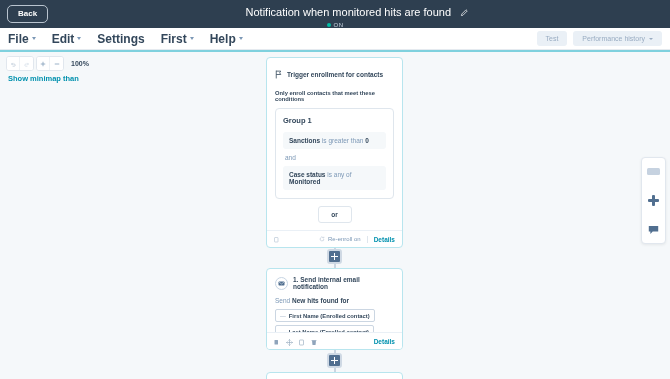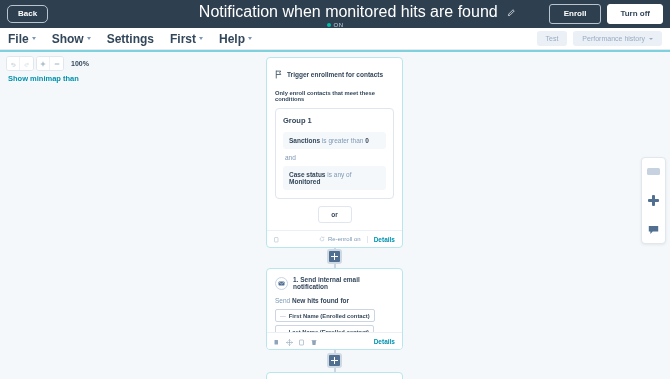--- a/index.html
+++ b/index.html
@@ -29,21 +29,21 @@
     line-height: 1;
   }
   .title-wrap {
     position: absolute;
     left: 0; right: 0; top: 2px;
     text-align: center;
     pointer-events: none;
   }
   .wf-title {
     color: #ffffff;
-    font-size: 16px;
+    font-size: 11px;
     display: inline-block;
     vertical-align: middle;
     padding-left: 44px;
   }
   .pencil-icon {
     display: inline-block;
     vertical-align: middle;
     margin-left: 5px;
   }
   .status-row {
@@ -338,33 +338,29 @@
       <svg width="8" height="8" viewBox="0 0 16 16">
           <path d="M12.1 1.5l2.4 2.4-8.6 8.6-3.1.7.7-3.1z" fill="none" stroke="#ffffff" stroke-width="1.4"></path>
         </svg>
     </span>
     <div class="status-row">
       <span class="status-dot"></span>
       <span class="status-text">ON</span>
     </div>
   </div>
 
-  <div class="top-right">
-    <button class="enroll-btn">Enroll</button>
-    <button class="turnoff-btn">Turn off</button>
-  </div>
 </div>
 
 <div class="menubar">
   <div class="menu-item">
     <span>File</span>
     <span class="caret"></span>
   </div>
   <div class="menu-item">
-    <span>Show</span>
+    <span>Edit</span>
     <span class="caret"></span>
   </div>
   <div class="menu-item">
     <span>Settings</span>
   </div>
   <div class="menu-item">
     <span>First</span>
     <span class="caret"></span>
   </div>
   <div class="menu-item">

